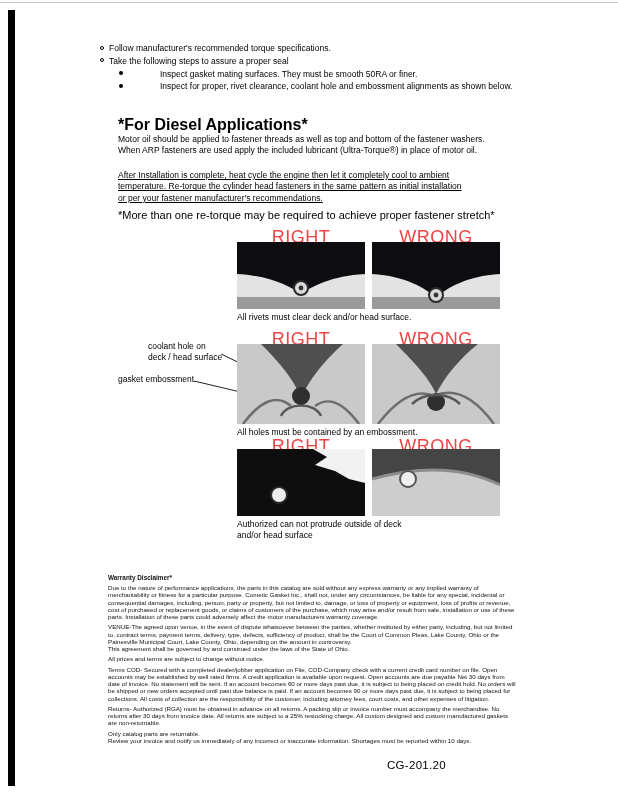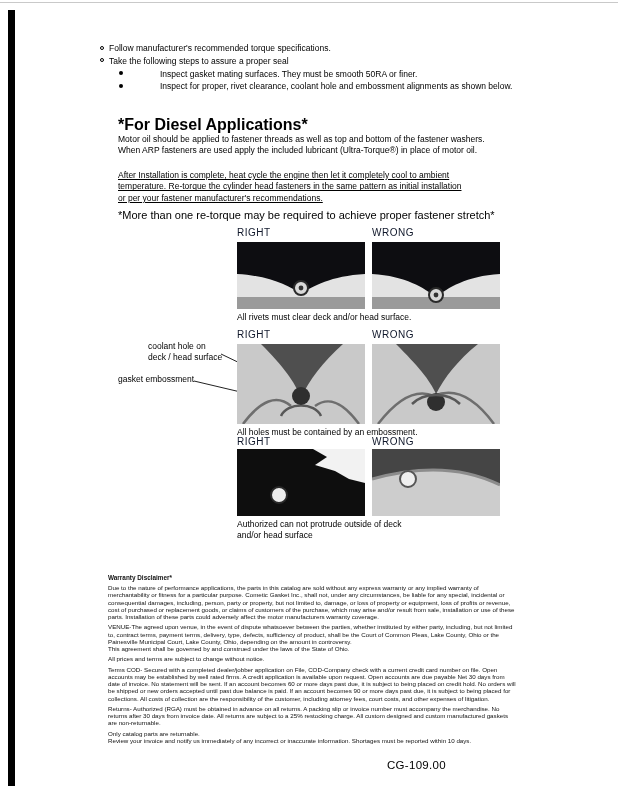--- a/index.html
+++ b/index.html
@@ -17,21 +17,21 @@
   .marker-o { width:4px; height:4px; border:1px solid #000; border-radius:50%; margin:2.5px 5px 0 0; flex:none; }
   .marker-f { width:4px; height:4px; background:#000; border-radius:50%; margin:2.5px 5px 0 0; flex:none; }
   .sub { margin-left:19px;gap:32px; }
 
   .diesel-h { position:absolute; left:118px; top:116px; font-size:16px; font-weight:bold; }
   .para { position:absolute; left:118px; width:430px; font-size:8.5px; line-height:1.35; white-space:pre-line; }
   .para1 { top:134px; }
   .para2 { top:170px;text-decoration:underline; }
   .note  { position:absolute; left:118px; top:209px; font-size:11px; }
 
-  .dlabel { position:absolute; width:128px; text-align:left; font-size:10px; letter-spacing:0.5px; color:#0f172a; }
+  .dlabel { position:absolute; width:128px; text-align:center; font-size:18px; letter-spacing:0.5px; color:#ef4444; }
   .dimg { position:absolute; width:128px; line-height:0; }
   .dimg svg { display:block; }
   .caption { position:absolute; left:237px; font-size:8.5px; white-space:pre-line; line-height:1.3; }
   .ptr-label { position:absolute; font-size:8.5px; white-space:pre-line; line-height:1.25; }
   .leader-svg { position:absolute; left:0; top:340px; pointer-events:none; }
 
   .fine { position:absolute; left:108px; top:574px; width:410px; font-size:6.2px; line-height:1.15; color:#111; }
   .fine-h { font-size:6.4px; font-weight:bold; margin-bottom:3px; }
   .fine p { margin-bottom:3.5px; white-space:pre-line; }
 
@@ -154,14 +154,14 @@
     <p>Due to the nature of performance applications, the parts in this catalog are sold without any express warranty or any implied warranty of merchantability or fitness for a particular purpose.  Cometic Gasket Inc., shall not, under any circumstances, be liable for any special, incidental or consequential damages, including, person, party or property, but not limited to, damage, or loss of property or equipment, loss of profits or revenue, cost of purchased or replacement goods, or claims of customers of the purchase, which may arise and/or result from sale, installation or use of these parts.  Installation of these parts could adversely affect the motor manufacturers warranty coverage.</p>
     <p>VENUE-The agreed upon venue, in the event of dispute whatsoever between the parties, whether instituted by either party, including, but not limited to, contract terms, payment terms, delivery, type, defects, sufficiency of product, shall be the Court of Common Pleas, Lake County, Ohio or the Painesville Municipal Court, Lake County, Ohio, depending on the amount in controversy.
 This agreement shall be governed by and construed under the laws of the State of Ohio.</p>
     <p>All prices and terms are subject to change without notice.</p>
     <p>Terms COD- Secured with a completed dealer/jobber application on File, COD-Company check with a current credit card number on file.  Open accounts may be established by well rated firms.  A credit application is available upon request.  Open accounts are due payable Net 30 days from date of invoice.  No statement will be sent.  If an account becomes 60 or more days past due, it is subject to being placed on credit hold.  No orders will be shipped or new orders accepted until past due balance is paid.  If an account becomes 90 or more days past due, it is subject to being placed for collections.  All costs of collection are the responsibility of the customer, including attorney fees, court costs, and other expenses of litigation.</p>
     <p>Returns- Authorized (RGA) must be obtained in advance on all returns.  A packing slip or invoice number must accompany the merchandise.  No returns after 30 days from invoice date.  All returns are subject to a 25% restocking charge.  All custom designed and custom manufactured gaskets are non-returnable.</p>
     <p>Only catalog parts are returnable.
 Review your invoice and notify us immediately of any incorrect or inaccurate information.  Shortages must be reported within 10 days.</p>
   </div>
 
-  <div class="docnum">CG-109.00</div>
+  <div class="docnum">CG-201.20</div>
 </div>
 
 </body></html>

